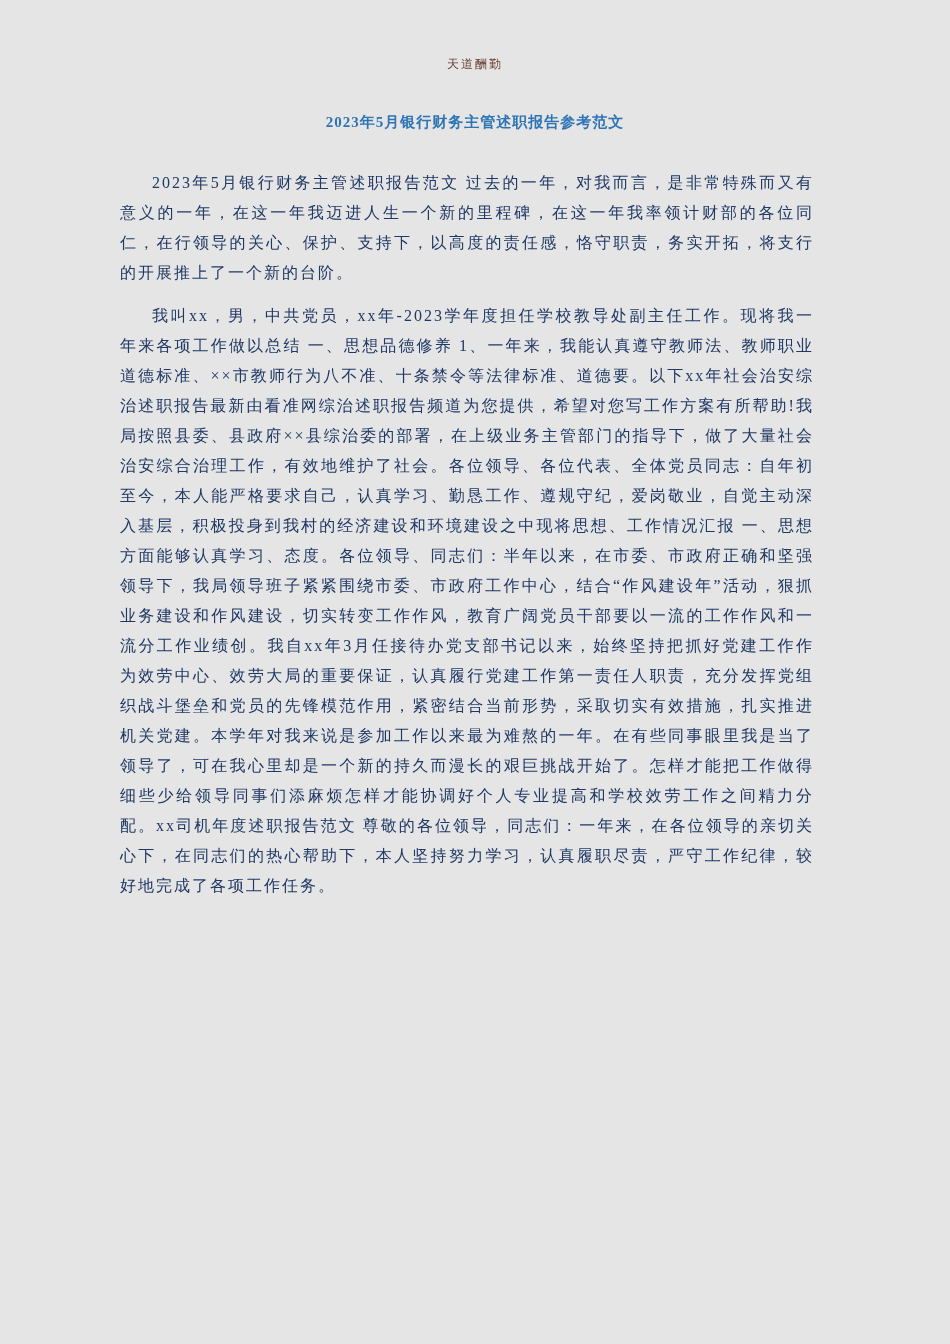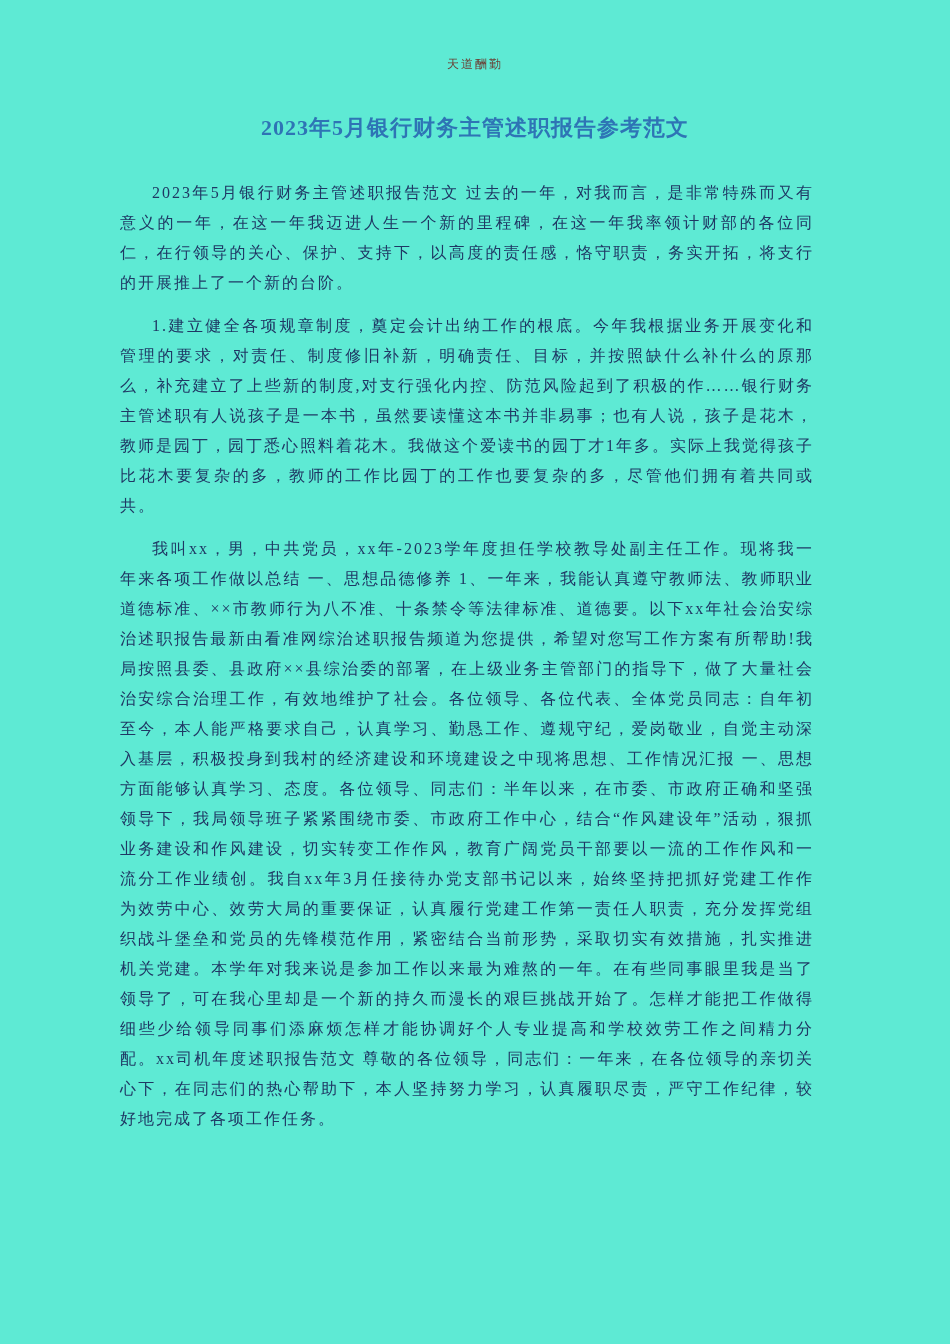--- a/index.html
+++ b/index.html
@@ -11,32 +11,32 @@
     width: 950px;
     min-height: 1344px;
     margin: 0 auto;
     font-family: "Liberation Serif", "DejaVu Serif", serif;
   }
   .page {
     width: 950px;
     min-height: 1344px;
     box-sizing: border-box;
     padding: 56px 120px 60px 120px;
-    background: #5eead4;
+    background: #e5e5e5;
   }
   .doc-header {
     text-align: center;
     font-size: 12px;
     letter-spacing: 2px;
     color: #6b4036;
     margin-bottom: 38px;
   }
   .doc-title {
     text-align: center;
-    font-size: 22px;
+    font-size: 15px;
     font-weight: bold;
     color: #2e74b5;
     letter-spacing: 1px;
     margin: 0 0 34px 0;
     line-height: 1.5;
   }
   .doc-body p {
     font-size: 16px;
     color: #1f3864;
     line-height: 30px;
@@ -53,17 +53,16 @@
 <div class="page">
 
   <div class="doc-header">
     <span>天道酬勤</span>
   </div>
 
   <h1 class="doc-title">2023年5月银行财务主管述职报告参考范文</h1>
 
   <div class="doc-body">
     <p>2023年5月银行财务主管述职报告范文 过去的一年，对我而言，是非常特殊而又有意义的一年，在这一年我迈进人生一个新的里程碑，在这一年我率领计财部的各位同仁，在行领导的关心、保护、支持下，以高度的责任感，恪守职责，务实开拓，将支行的开展推上了一个新的台阶。</p>
-    <p>1.建立健全各项规章制度，奠定会计出纳工作的根底。今年我根据业务开展变化和管理的要求，对责任、制度修旧补新，明确责任、目标，并按照缺什么补什么的原那么，补充建立了上些新的制度,对支行强化内控、防范风险起到了积极的作……银行财务主管述职有人说孩子是一本书，虽然要读懂这本书并非易事；也有人说，孩子是花木，教师是园丁，园丁悉心照料着花木。我做这个爱读书的园丁才1年多。实际上我觉得孩子比花木要复杂的多，教师的工作比园丁的工作也要复杂的多，尽管他们拥有着共同或共。</p>
     <p>我叫xx，男，中共党员，xx年-2023学年度担任学校教导处副主任工作。现将我一年来各项工作做以总结 一、思想品德修养 1、一年来，我能认真遵守教师法、教师职业道德标准、××市教师行为八不准、十条禁令等法律标准、道德要。以下xx年社会治安综治述职报告最新由看准网综治述职报告频道为您提供，希望对您写工作方案有所帮助!我局按照县委、县政府××县综治委的部署，在上级业务主管部门的指导下，做了大量社会治安综合治理工作，有效地维护了社会。各位领导、各位代表、全体党员同志：自年初至今，本人能严格要求自己，认真学习、勤恳工作、遵规守纪，爱岗敬业，自觉主动深入基层，积极投身到我村的经济建设和环境建设之中现将思想、工作情况汇报 一、思想方面能够认真学习、态度。各位领导、同志们：半年以来，在市委、市政府正确和坚强领导下，我局领导班子紧紧围绕市委、市政府工作中心，结合“作风建设年”活动，狠抓业务建设和作风建设，切实转变工作作风，教育广阔党员干部要以一流的工作作风和一流分工作业绩创。我自xx年3月任接待办党支部书记以来，始终坚持把抓好党建工作作为效劳中心、效劳大局的重要保证，认真履行党建工作第一责任人职责，充分发挥党组织战斗堡垒和党员的先锋模范作用，紧密结合当前形势，采取切实有效措施，扎实推进机关党建。本学年对我来说是参加工作以来最为难熬的一年。在有些同事眼里我是当了领导了，可在我心里却是一个新的持久而漫长的艰巨挑战开始了。怎样才能把工作做得细些少给领导同事们添麻烦怎样才能协调好个人专业提高和学校效劳工作之间精力分配。xx司机年度述职报告范文 尊敬的各位领导，同志们：一年来，在各位领导的亲切关心下，在同志们的热心帮助下，本人坚持努力学习，认真履职尽责，严守工作纪律，较好地完成了各项工作任务。</p>
   </div>
 
 </div>
 
 </body></html>

